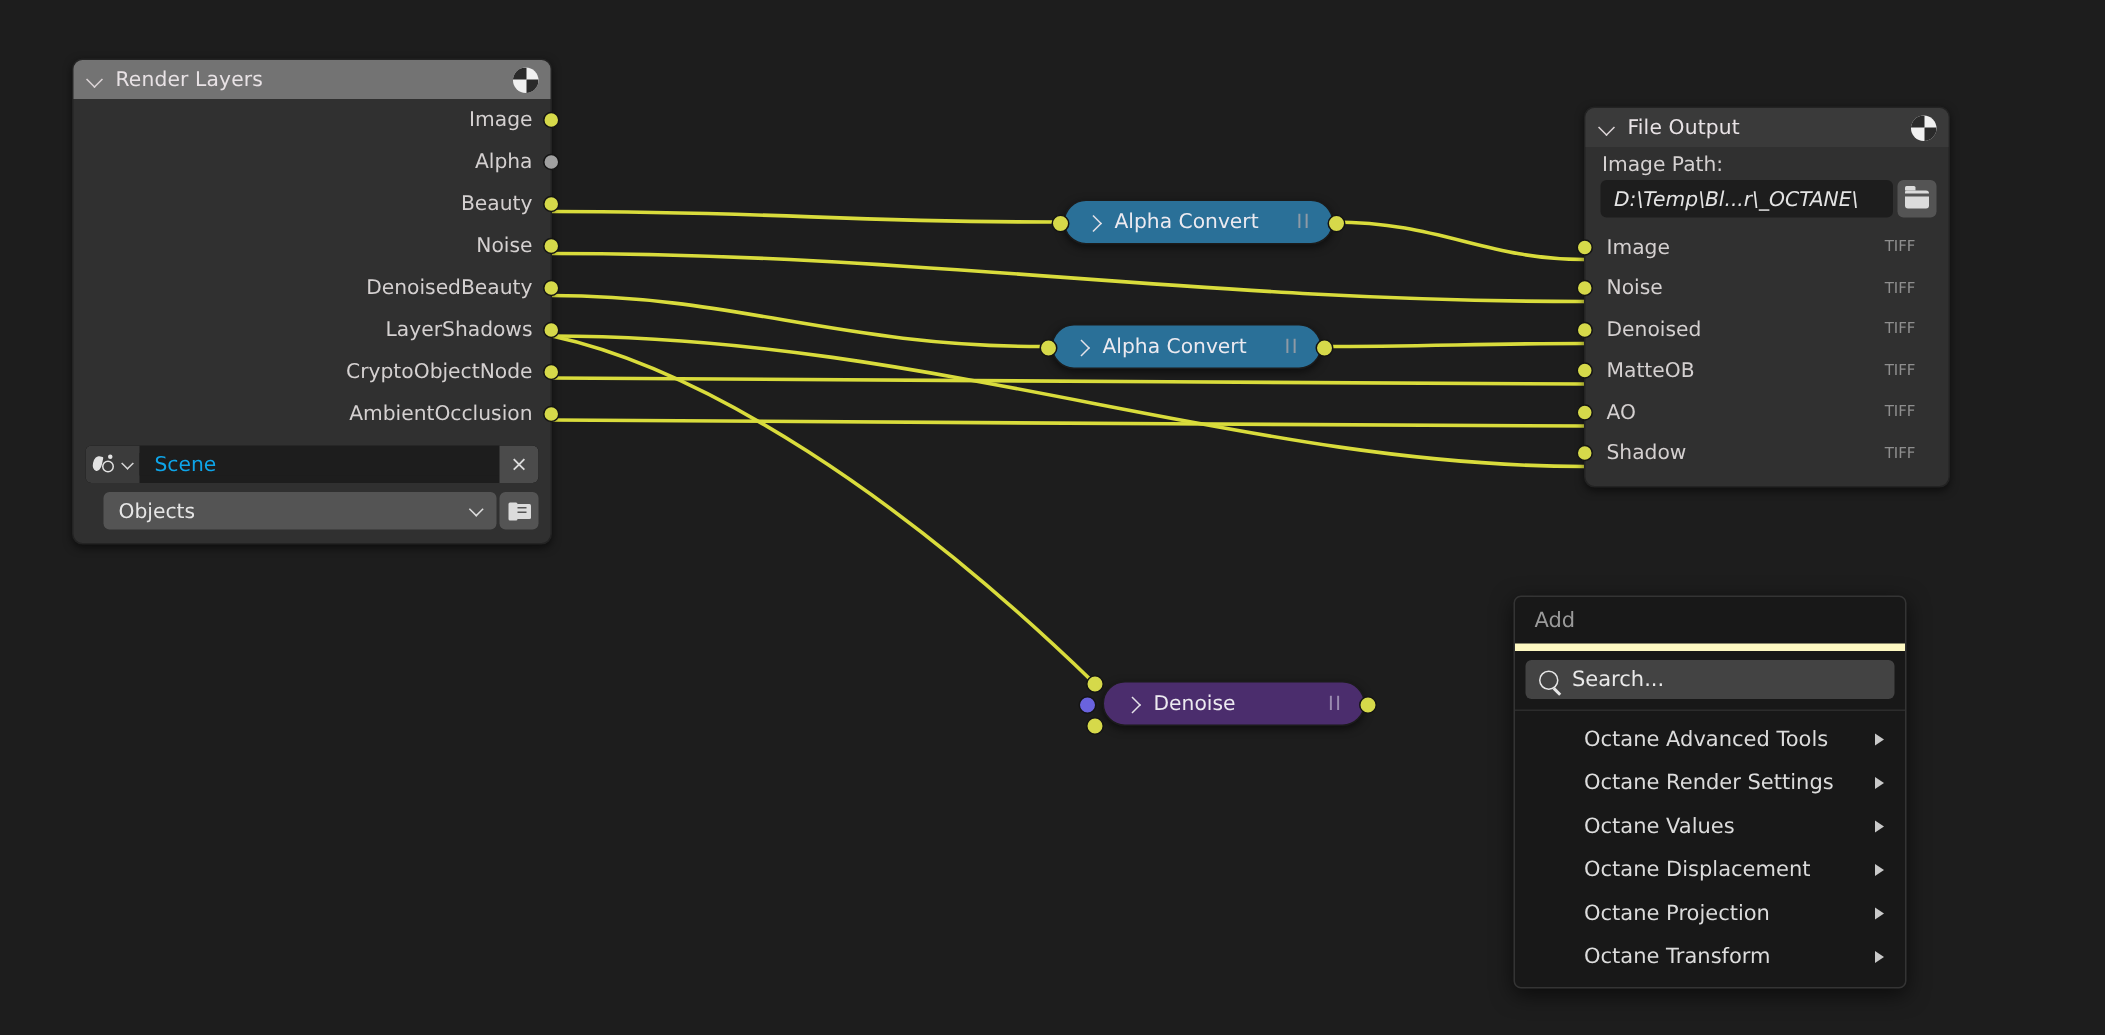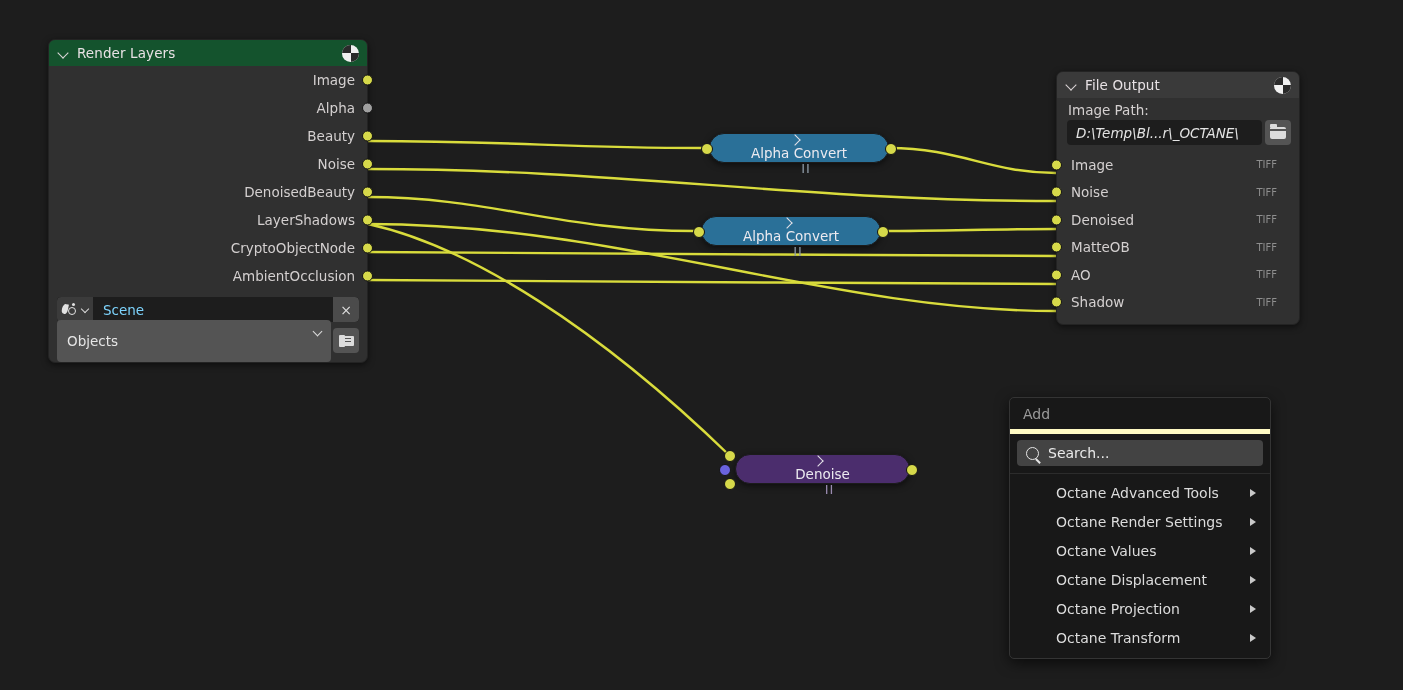--- a/index.html
+++ b/index.html
@@ -29,21 +29,21 @@
   }
   .node-header {
     height: 26px;
     border-radius: 6px 6px 0 0;
     display: flex; align-items: center;
     padding: 0 8px 0 9px;
     font-size: 13.5px;
     color: #e8e2e5;
     letter-spacing: .1px;
   }
-  .hdr-render { background: #14532d; }
+  .hdr-render { background: #737373; }
   .hdr-fileout { background: #3a3a3a; }
   .chev-down {
     width: 12px; height: 12px; margin-right: 7px;
     flex: 0 0 auto; position: relative;
   }
   .chev-down::before {
     content: ""; position: absolute; left: 1px; top: 2px;
     width: 7px; height: 7px;
     border-left: 1.6px solid #ddd6d8; border-bottom: 1.6px solid #ddd6d8;
     transform: rotate(-45deg);
@@ -116,35 +116,35 @@
   .id-icon .mini-chev {
     width: 7px; height: 7px; position: relative;
   }
   .id-icon .mini-chev::before {
     content: ""; position: absolute; left: 0; top: 0px;
     width: 5px; height: 5px;
     border-left: 1.4px solid #d8d8d8; border-bottom: 1.4px solid #d8d8d8;
     transform: rotate(-45deg);
   }
   .id-name {
-    flex: 1 1 auto; padding-left: 10px; color: #7dd3fc; font-size: 13.5px;
+    flex: 1 1 auto; padding-left: 10px; color: #0ea5e9; font-size: 13.5px;
     background: #1d1d1d; height: 15px; display: flex; align-items: center;
   }
   .id-x {
     width: 26px; height: 25px; background: #4b4b4b;
     display: flex; align-items: center; justify-content: center;
     color: #ddd; font-size: 14px; border-radius: 0 4px 4px 0;
   }
   .dd-row {
     display: flex; align-items: center; height: 25px; gap: 2px;
   }
   .dd-main {
-    flex: 1 1 auto; height: 42px; background: #545454; border-radius: 4px;
+    flex: 1 1 auto; height: 25px; background: #545454; border-radius: 4px;
     display: flex; align-items: center; padding: 0 8px 0 10px;
-    color: #e6e6e6; font-size: 13.5px; position: relative;
+    color: #e6e6e6; font-size: 13.5px; position: relative; margin-left: 12px;
   }
   .dd-main .dd-chev {
     position: absolute; right: 9px; top: 8px; width: 8px; height: 8px;
   }
   .dd-main .dd-chev::before {
     content: ""; position: absolute; left: 0; top: 0;
     width: 6px; height: 6px;
     border-left: 1.5px solid #dcdcdc; border-bottom: 1.5px solid #dcdcdc;
     transform: rotate(-45deg);
   }
@@ -197,21 +197,20 @@
 
   
   .node-pill {
     position: absolute;
     height: 30px; border-radius: 15px;
     display: flex; align-items: center;
     padding: 0 14px 0 14px;
     font-size: 13.5px; color: #eceaf0;
     box-shadow: 0 2px 6px rgba(0,0,0,0.55);
     border: 1px solid #1b1b1b;
-    flex-direction: column;
   }
   .pill-alpha { background: #2a7098; }
   .pill-denoise { background: #4b2d6d; }
   .pill-chev { width: 11px; height: 11px; position: relative; margin-right: 8px; flex:0 0 auto;}
   .pill-chev::before {
     content: ""; position: absolute; left: 1px; top: 2px;
     width: 7px; height: 7px;
     border-top: 1.7px solid #e4e2e8; border-right: 1.7px solid #e4e2e8;
     transform: rotate(45deg);
   }

